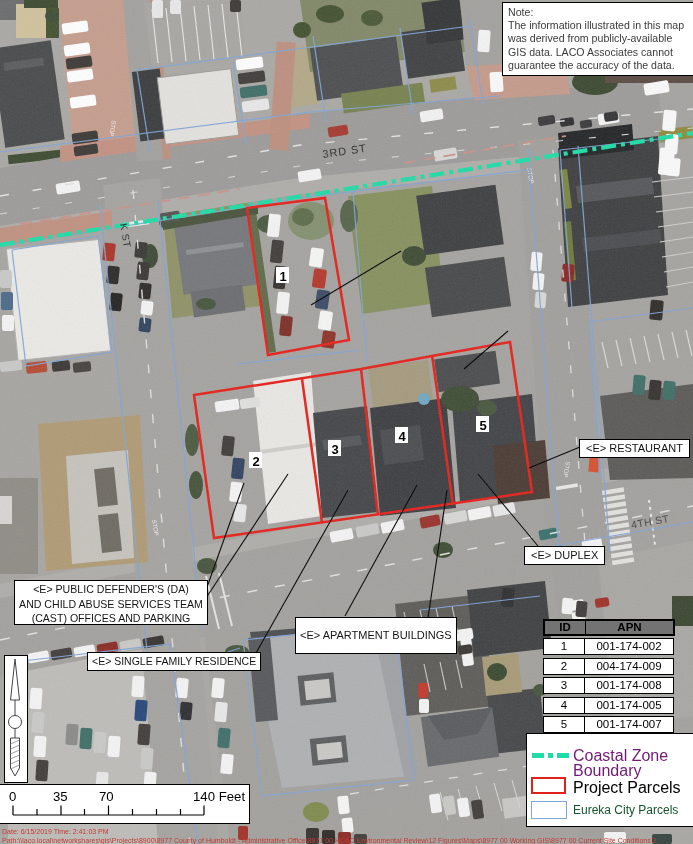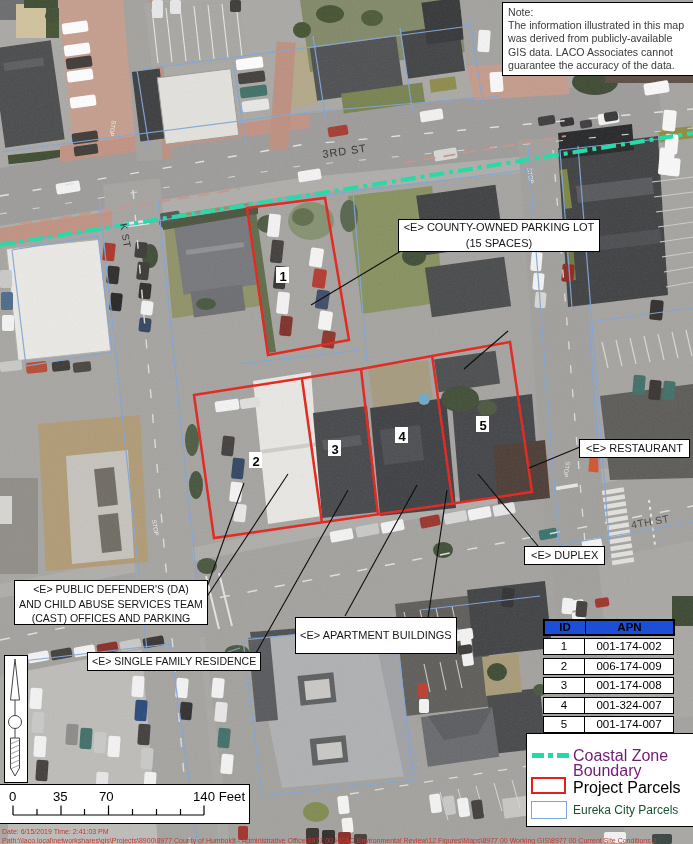--- a/index.html
+++ b/index.html
@@ -624,53 +624,52 @@
       </g>
 
 <g>
         <rect x="476" y="416" width="13" height="16" fill="#fff"></rect>
         <text x="483" y="430" font-size="13" font-weight="bold" text-anchor="middle" fill="#050505" font-family="Liberation Sans,sans-serif">5</text>
       </g>
 </svg>
 
 <div class="lbl" style="left:502px;top:2px;width:188px;text-align:left;font-size:10.6px;line-height:13.2px;padding:3px 0 3px 5px;color:#3a3a3a">Note:<br>The information illustrated in this map<br>was derived from publicly-available<br>GIS data. LACO Associates cannot<br>guarantee the accuracy of the data.</div>
 
-<div class="lbl" style="left:398px;top:219px;width:200px;height:31px;line-height:15.5px">&lt;E&gt; COUNTY-OWNED PARKING LOT<br>(15 SPACES)</div>
 
 
 <div class="lbl" style="left:579px;top:439px;padding:1px 6px">&lt;E&gt; RESTAURANT</div>
 
 <div class="lbl" style="left:524px;top:546px;padding:1px 6px">&lt;E&gt; DUPLEX</div>
 
 <div class="lbl" style="left:295px;top:617px;padding:10px 4px">&lt;E&gt; APARTMENT BUILDINGS</div>
 
 <div class="lbl" style="left:87px;top:652px;padding:1px 4px;font-size:10.5px">&lt;E&gt; SINGLE FAMILY RESIDENCE</div>
 
 <div class="lbl" style="left:14px;top:580px;width:192px;height:42px;font-size:10.6px;line-height:14.5px;padding-top:1px">&lt;E&gt; PUBLIC DEFENDER'S (DA)<br>AND CHILD ABUSE SERVICES TEAM<br>(CAST) OFFICES AND PARKING</div>
 
 <div style="position:absolute;left:543px;top:619px;z-index:30;font-size:11.5px;color:#000">
-<div style="display:flex;border:2px solid #000;background:#1d4ed8;font-weight:bold;width:128px">
+<div style="display:flex;border:2px solid #000;background:#737373;font-weight:bold;width:128px">
         <div style="width:40px;text-align:center;border-right:1.5px solid #000;line-height:13px">ID</div>
         <div style="flex:1;text-align:center;line-height:13px">APN</div>
       </div>
 <div style="display:flex;border:1.5px solid #000;background:#fff;width:129px;margin-top:2px">
         <div style="width:40px;text-align:center;border-right:1.2px solid #000;line-height:15px">1</div>
         <div style="flex:1;text-align:center;line-height:15px">001-174-002</div>
       </div>
 <div style="display:flex;border:1.5px solid #000;background:#fff;width:129px;margin-top:2.5px">
         <div style="width:40px;text-align:center;border-right:1.2px solid #000;line-height:15px">2</div>
-        <div style="flex:1;text-align:center;line-height:15px">006-174-009</div>
+        <div style="flex:1;text-align:center;line-height:15px">004-174-009</div>
       </div>
 <div style="display:flex;border:1.5px solid #000;background:#fff;width:129px;margin-top:2.5px">
         <div style="width:40px;text-align:center;border-right:1.2px solid #000;line-height:15px">3</div>
         <div style="flex:1;text-align:center;line-height:15px">001-174-008</div>
       </div>
 <div style="display:flex;border:1.5px solid #000;background:#fff;width:129px;margin-top:2.5px">
         <div style="width:40px;text-align:center;border-right:1.2px solid #000;line-height:15px">4</div>
-        <div style="flex:1;text-align:center;line-height:15px">001-324-007</div>
+        <div style="flex:1;text-align:center;line-height:15px">001-174-005</div>
       </div>
 <div style="display:flex;border:1.5px solid #000;background:#fff;width:129px;margin-top:2.5px">
         <div style="width:40px;text-align:center;border-right:1.2px solid #000;line-height:15px">5</div>
         <div style="flex:1;text-align:center;line-height:15px">001-174-007</div>
       </div>
 </div>
 
 <div style="position:absolute;left:526px;top:733px;width:166px;height:92px;background:#fff;border:1px solid #000;border-right:none;z-index:29"></div>
 
 <svg width="40" height="8" style="left:530px;top:752px;z-index:30">

